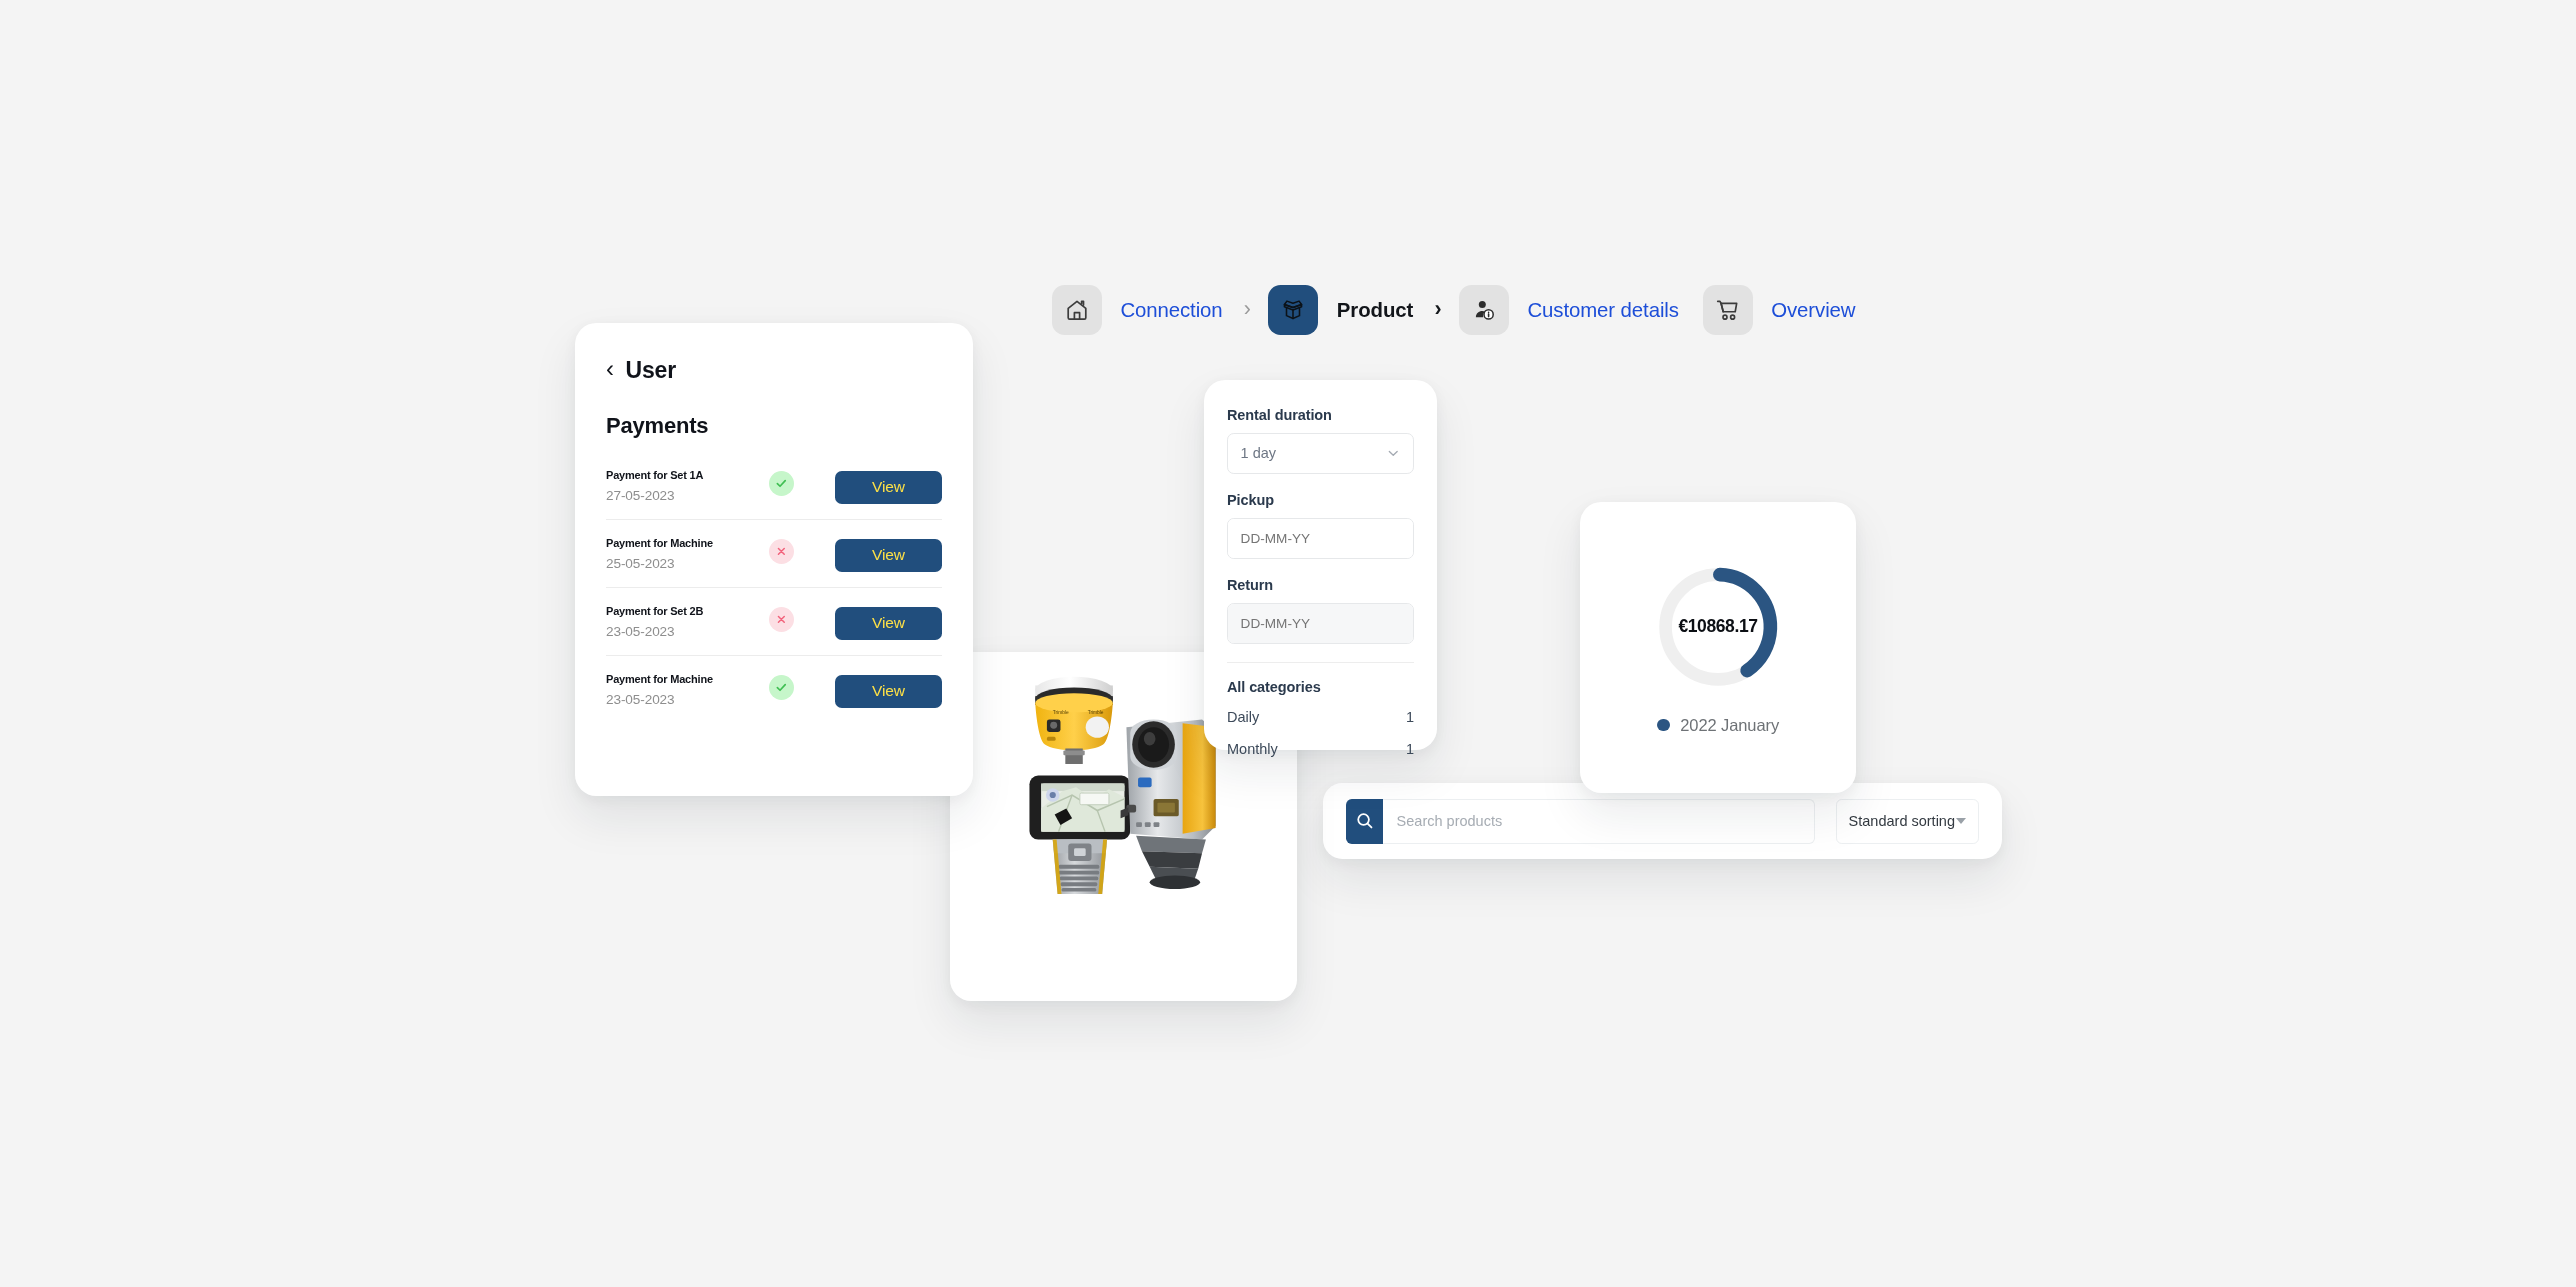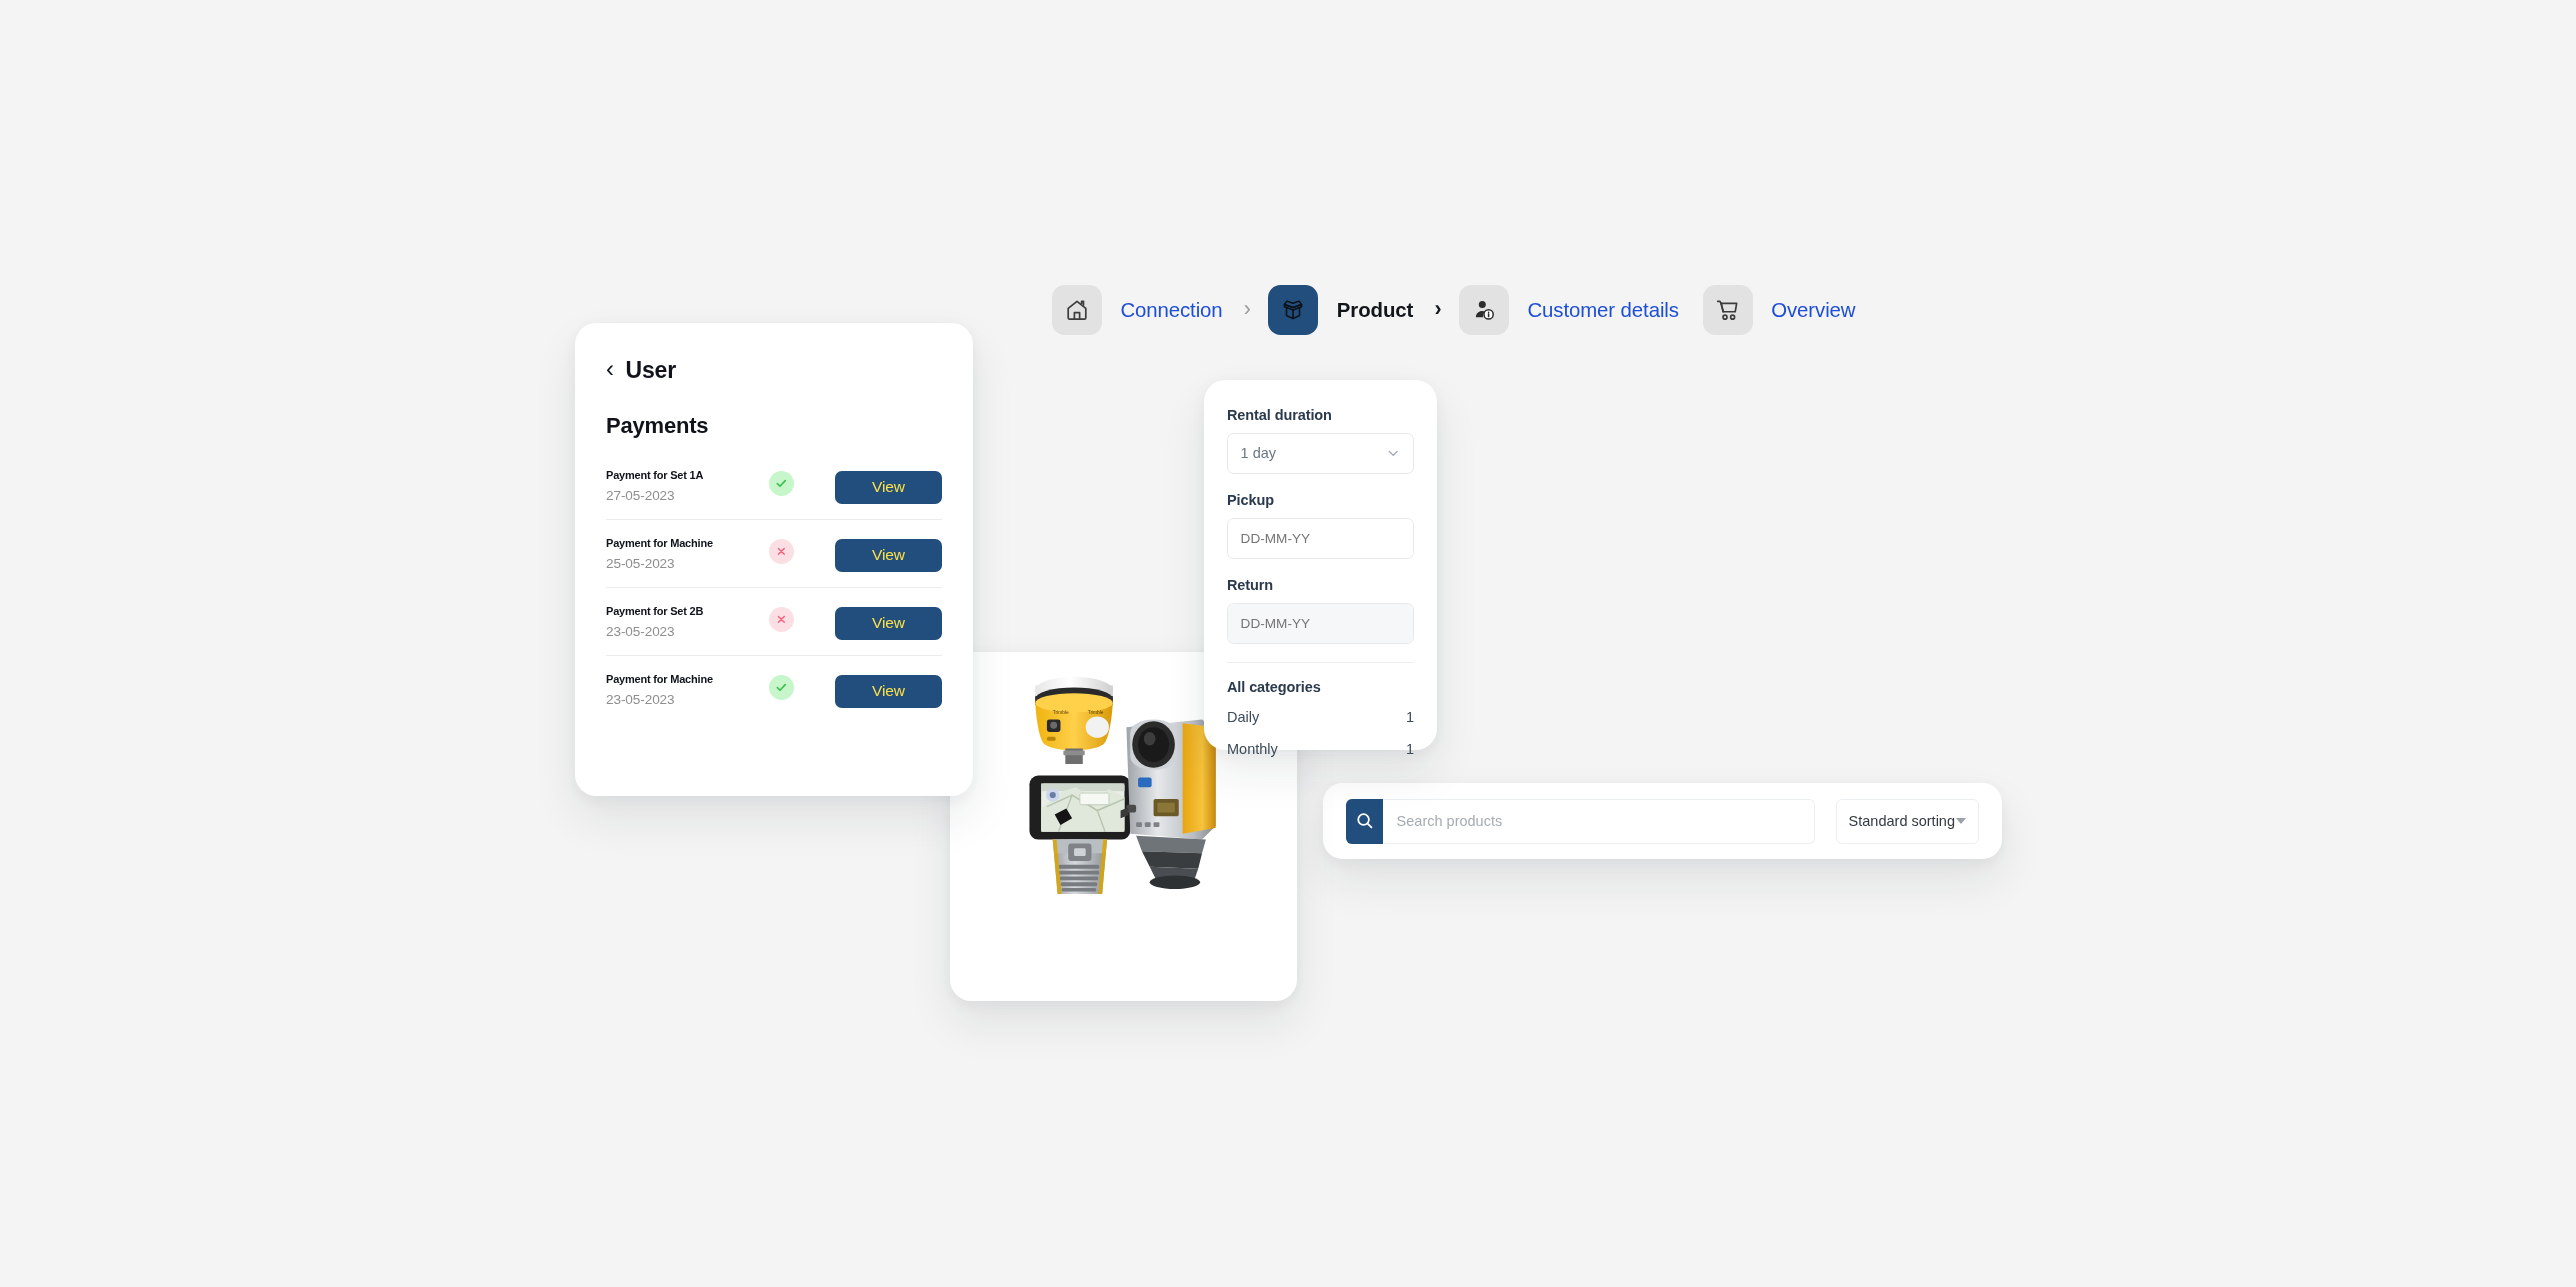--- a/index.html
+++ b/index.html
@@ -629,20 +629,33 @@
     <div class="cat-row">
       <span>Daily</span>
       <span class="cat-count">1</span>
     </div>
     <div class="cat-row">
       <span>Monthly</span>
       <span class="cat-count">1</span>
     </div>
   </aside>
 
+  <section class="card" id="chart-card">
+    <div id="donut-wrap">
+      <svg width="132" height="132" viewBox="0 0 136 136">
+        <circle cx="68" cy="68" r="54" fill="none" stroke="#efefef" stroke-width="13"></circle>
+        <circle id="donut-arc" cx="68" cy="68" r="54" fill="none" stroke="#2b5582" stroke-width="14" stroke-linecap="round" transform="rotate(-88 68 68)" stroke-dasharray="135.71680263507906 203.57520395261858"></circle>
+      </svg>
+      <div id="donut-value">€10868.17</div>
+    </div>
+    <div id="chart-legend">
+      <span class="legend-dot"></span>
+      <span class="legend-label">2022 January</span>
+    </div>
+  </section>
 
   <section class="card" id="searchbar-card">
     <div id="search-group">
       <div id="search-icon-box">
         <svg width="19.4" height="19.4" viewBox="0 0 24 24" fill="none" stroke="#ffffff" stroke-width="2.2" stroke-linecap="round">
           <circle cx="10.6" cy="10.6" r="6.6"></circle>
           <path d="M15.6 15.6 20.4 20.4"></path>
         </svg>
       </div>
       <input id="search-input" type="text" placeholder="Search products" style="">

